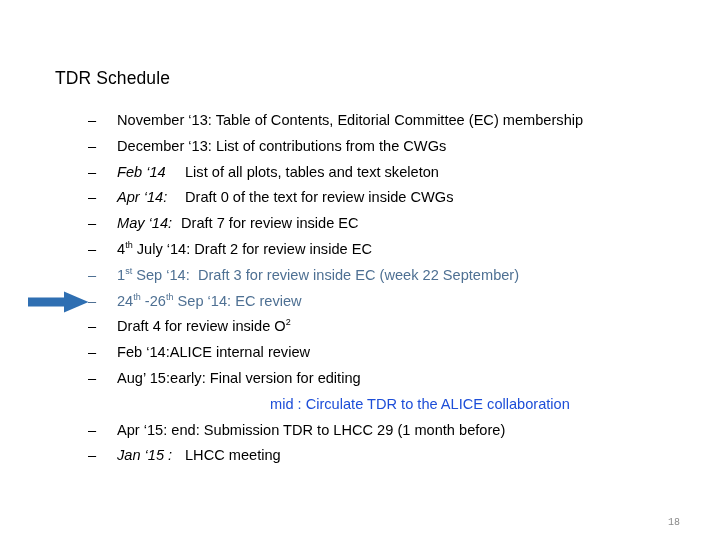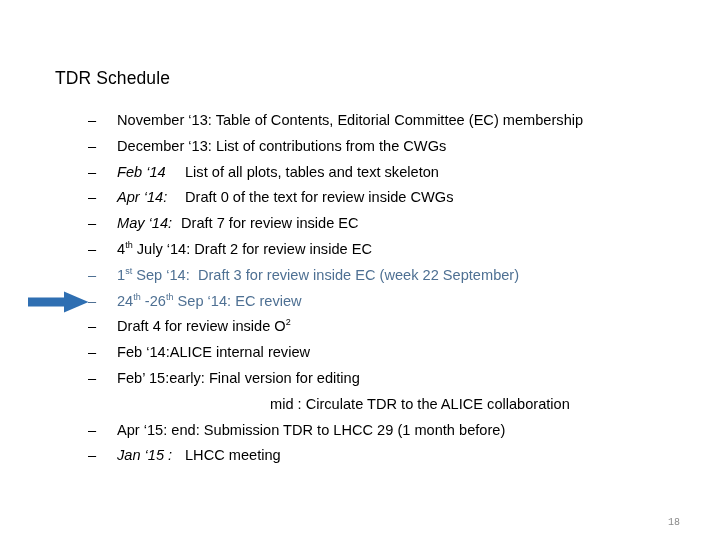--- a/index.html
+++ b/index.html
@@ -67,21 +67,21 @@
   sup {
     font-size: 0.62em;
     vertical-align: super;
     line-height: 0;
   }
   .subline {
     position: relative;
     height: 25.8px;
     font-size: 14.6px;
     line-height: 25.8px;
-    color: #000000;
+    color: #1d4ed8;
     white-space: nowrap;
     padding-left: 182px;
   }
   .arrow {
     position: absolute;
     left: 28px;
     top: 291px;
     width: 61px;
     height: 22px;
   }
@@ -154,21 +154,21 @@
     </div>
 
     <div class="li">
       <span class="dash">–</span>
       <span class="txt">Feb ‘14:</span>
       <span class="txt">ALICE internal review</span>
     </div>
 
     <div class="li">
       <span class="dash">–</span>
-      <span class="txt">Feb’ 15:</span>
+      <span class="txt">Aug’ 15:</span>
       <span class="txt">early: Final version for editing</span>
     </div>
 
     <div class="subline">mid : Circulate TDR to the ALICE collaboration</div>
 
     <div class="li">
       <span class="dash">–</span>
       <span class="txt">Apr ‘15: end: Submission TDR to LHCC 29 (1 month before)</span>
     </div>
 

